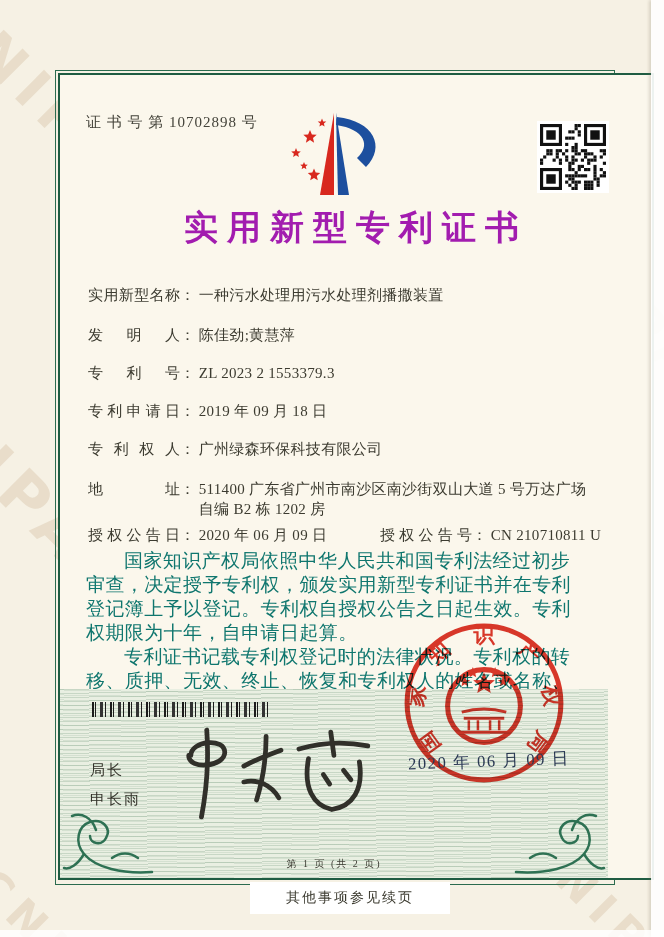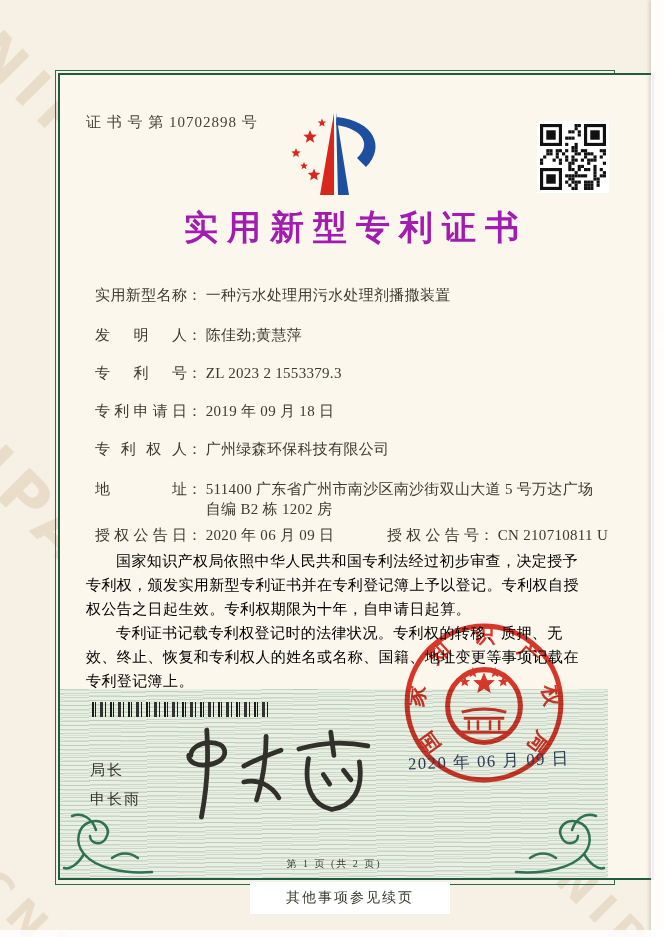--- a/index.html
+++ b/index.html
@@ -17,28 +17,28 @@
         border:1px solid #2a6b4e;padding:2px;z-index:1;background:transparent;}
   #frame-inner{position:relative;width:548px;height:803px;border:2px solid #1f5c42;
         background:#fbf7ec;overflow:hidden;padding-left:44px;}
   
   .cert-no{position:absolute;left:26px;top:38px;font-size:15px;letter-spacing:1px;color:#44433a;}
   #logo{position:absolute;left:222px;top:34px;width:105px;height:92px;}
   #qr{position:absolute;left:477px;top:46px;width:66px;height:66px;background:#fff;padding:3px;}
   .title{position:absolute;left:0;top:130px;width:100%;text-align:center;
          font-size:34px;font-weight:bold;letter-spacing:9px;color:#a21caf;}
   
-  .row{position:absolute;left:35px;font-size:15px;line-height:20px;color:#3c3b30;}
+  .row{position:absolute;left:28px;font-size:15px;line-height:20px;color:#3c3b30;}
   .flabel{display:inline-block;width:92px;text-align:justify;text-align-last:justify;vertical-align:top;}
   .fcolon{vertical-align:top;}
   .fvalue{display:inline-block;vertical-align:top;max-width:390px;letter-spacing:.3px;}
   .grant2{position:absolute;left:292px;top:0;white-space:nowrap;}
   
   .paras{position:absolute;left:26px;top:474px;width:498px;}
-  .paras p{margin:0;text-indent:2em;font-size:15px;line-height:24px;color:#000000;letter-spacing:.4px;}
+  .paras p{margin:0;text-indent:2em;font-size:19px;line-height:24px;color:#0f766e;letter-spacing:.4px;}
   
   .band{position:absolute;left:0;top:614px;width:548px;height:189px;
         background:
           repeating-linear-gradient(179deg, rgba(122,158,130,.30) 0 1px, rgba(122,158,130,0) 1px 4px),
           repeating-linear-gradient(181deg, rgba(122,158,130,.18) 0 1px, rgba(122,158,130,0) 1px 5px),
           #e9efe2;}
   .barcode{position:absolute;left:32px;top:13px;width:176px;height:15px;
         background:repeating-linear-gradient(90deg,#1c1c1c 0 2px,transparent 2px 3px,#1c1c1c 3px 4px,transparent 4px 8px,#333 8px 11px,transparent 11px 13px,#1c1c1c 13px 14px,transparent 14px 18px);}
   .signer{position:absolute;left:30px;top:72px;font-size:15px;color:#33322a;
         font-family:"Liberation Sans","DejaVu Sans",sans-serif;}

